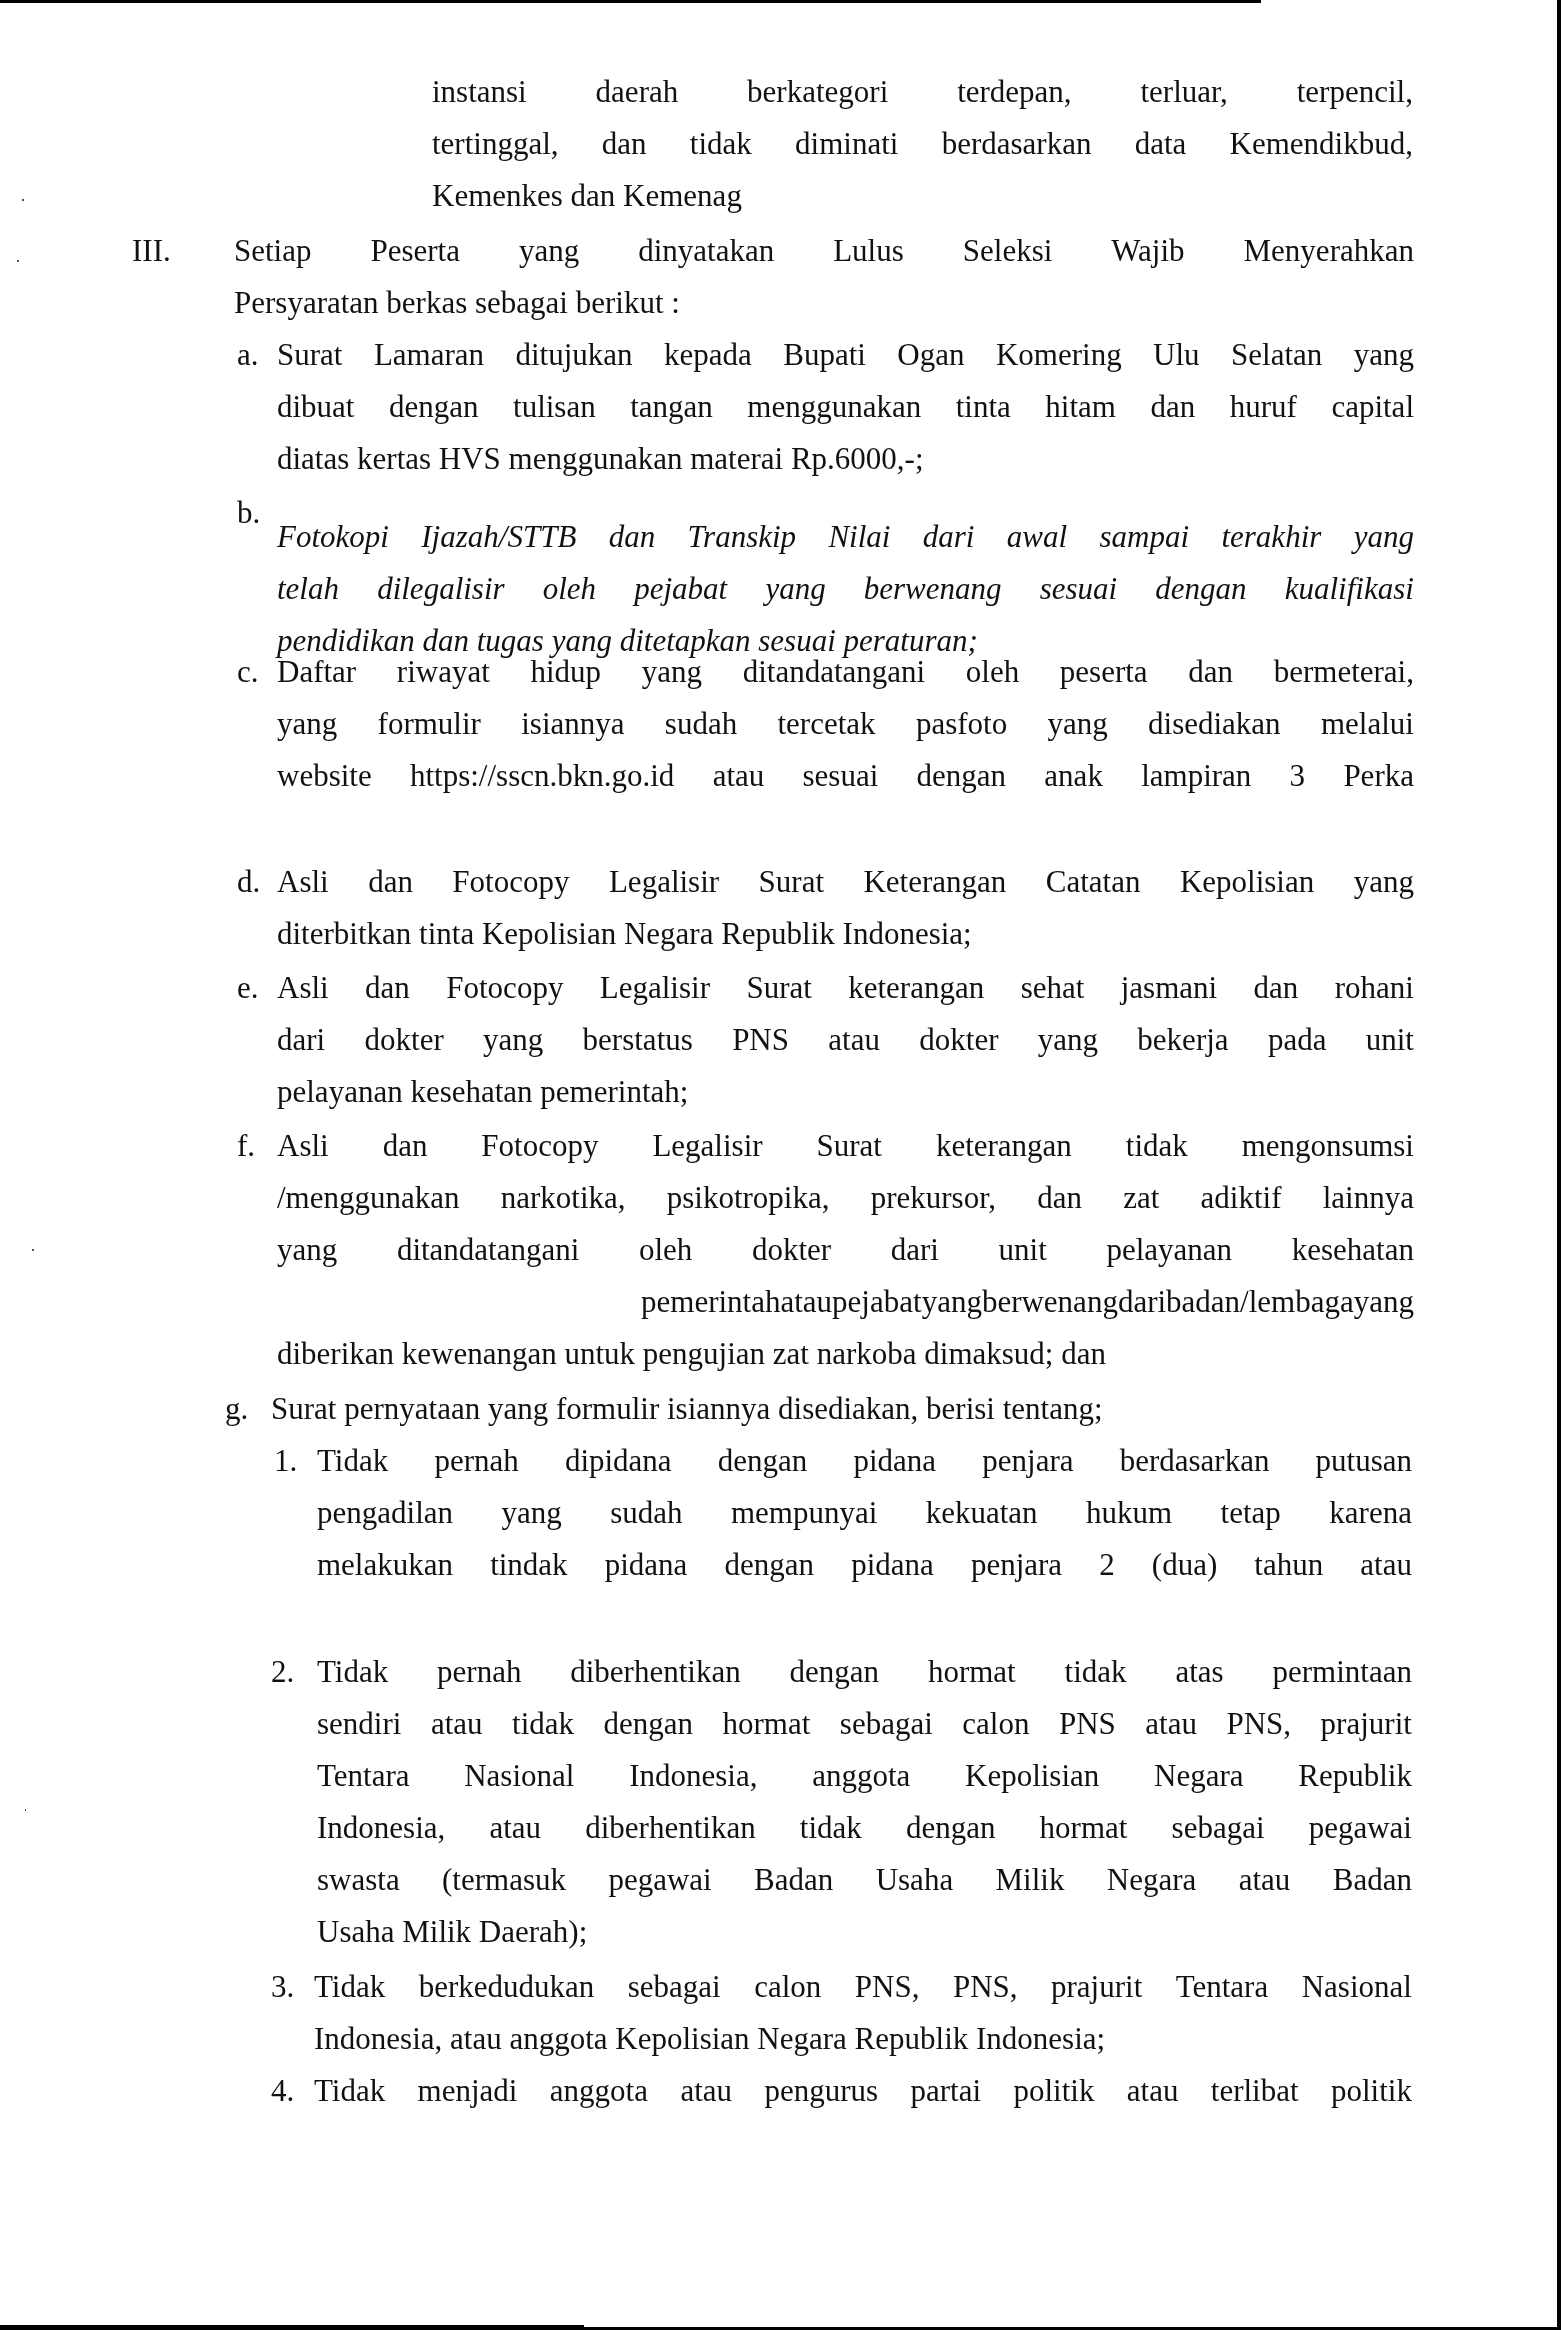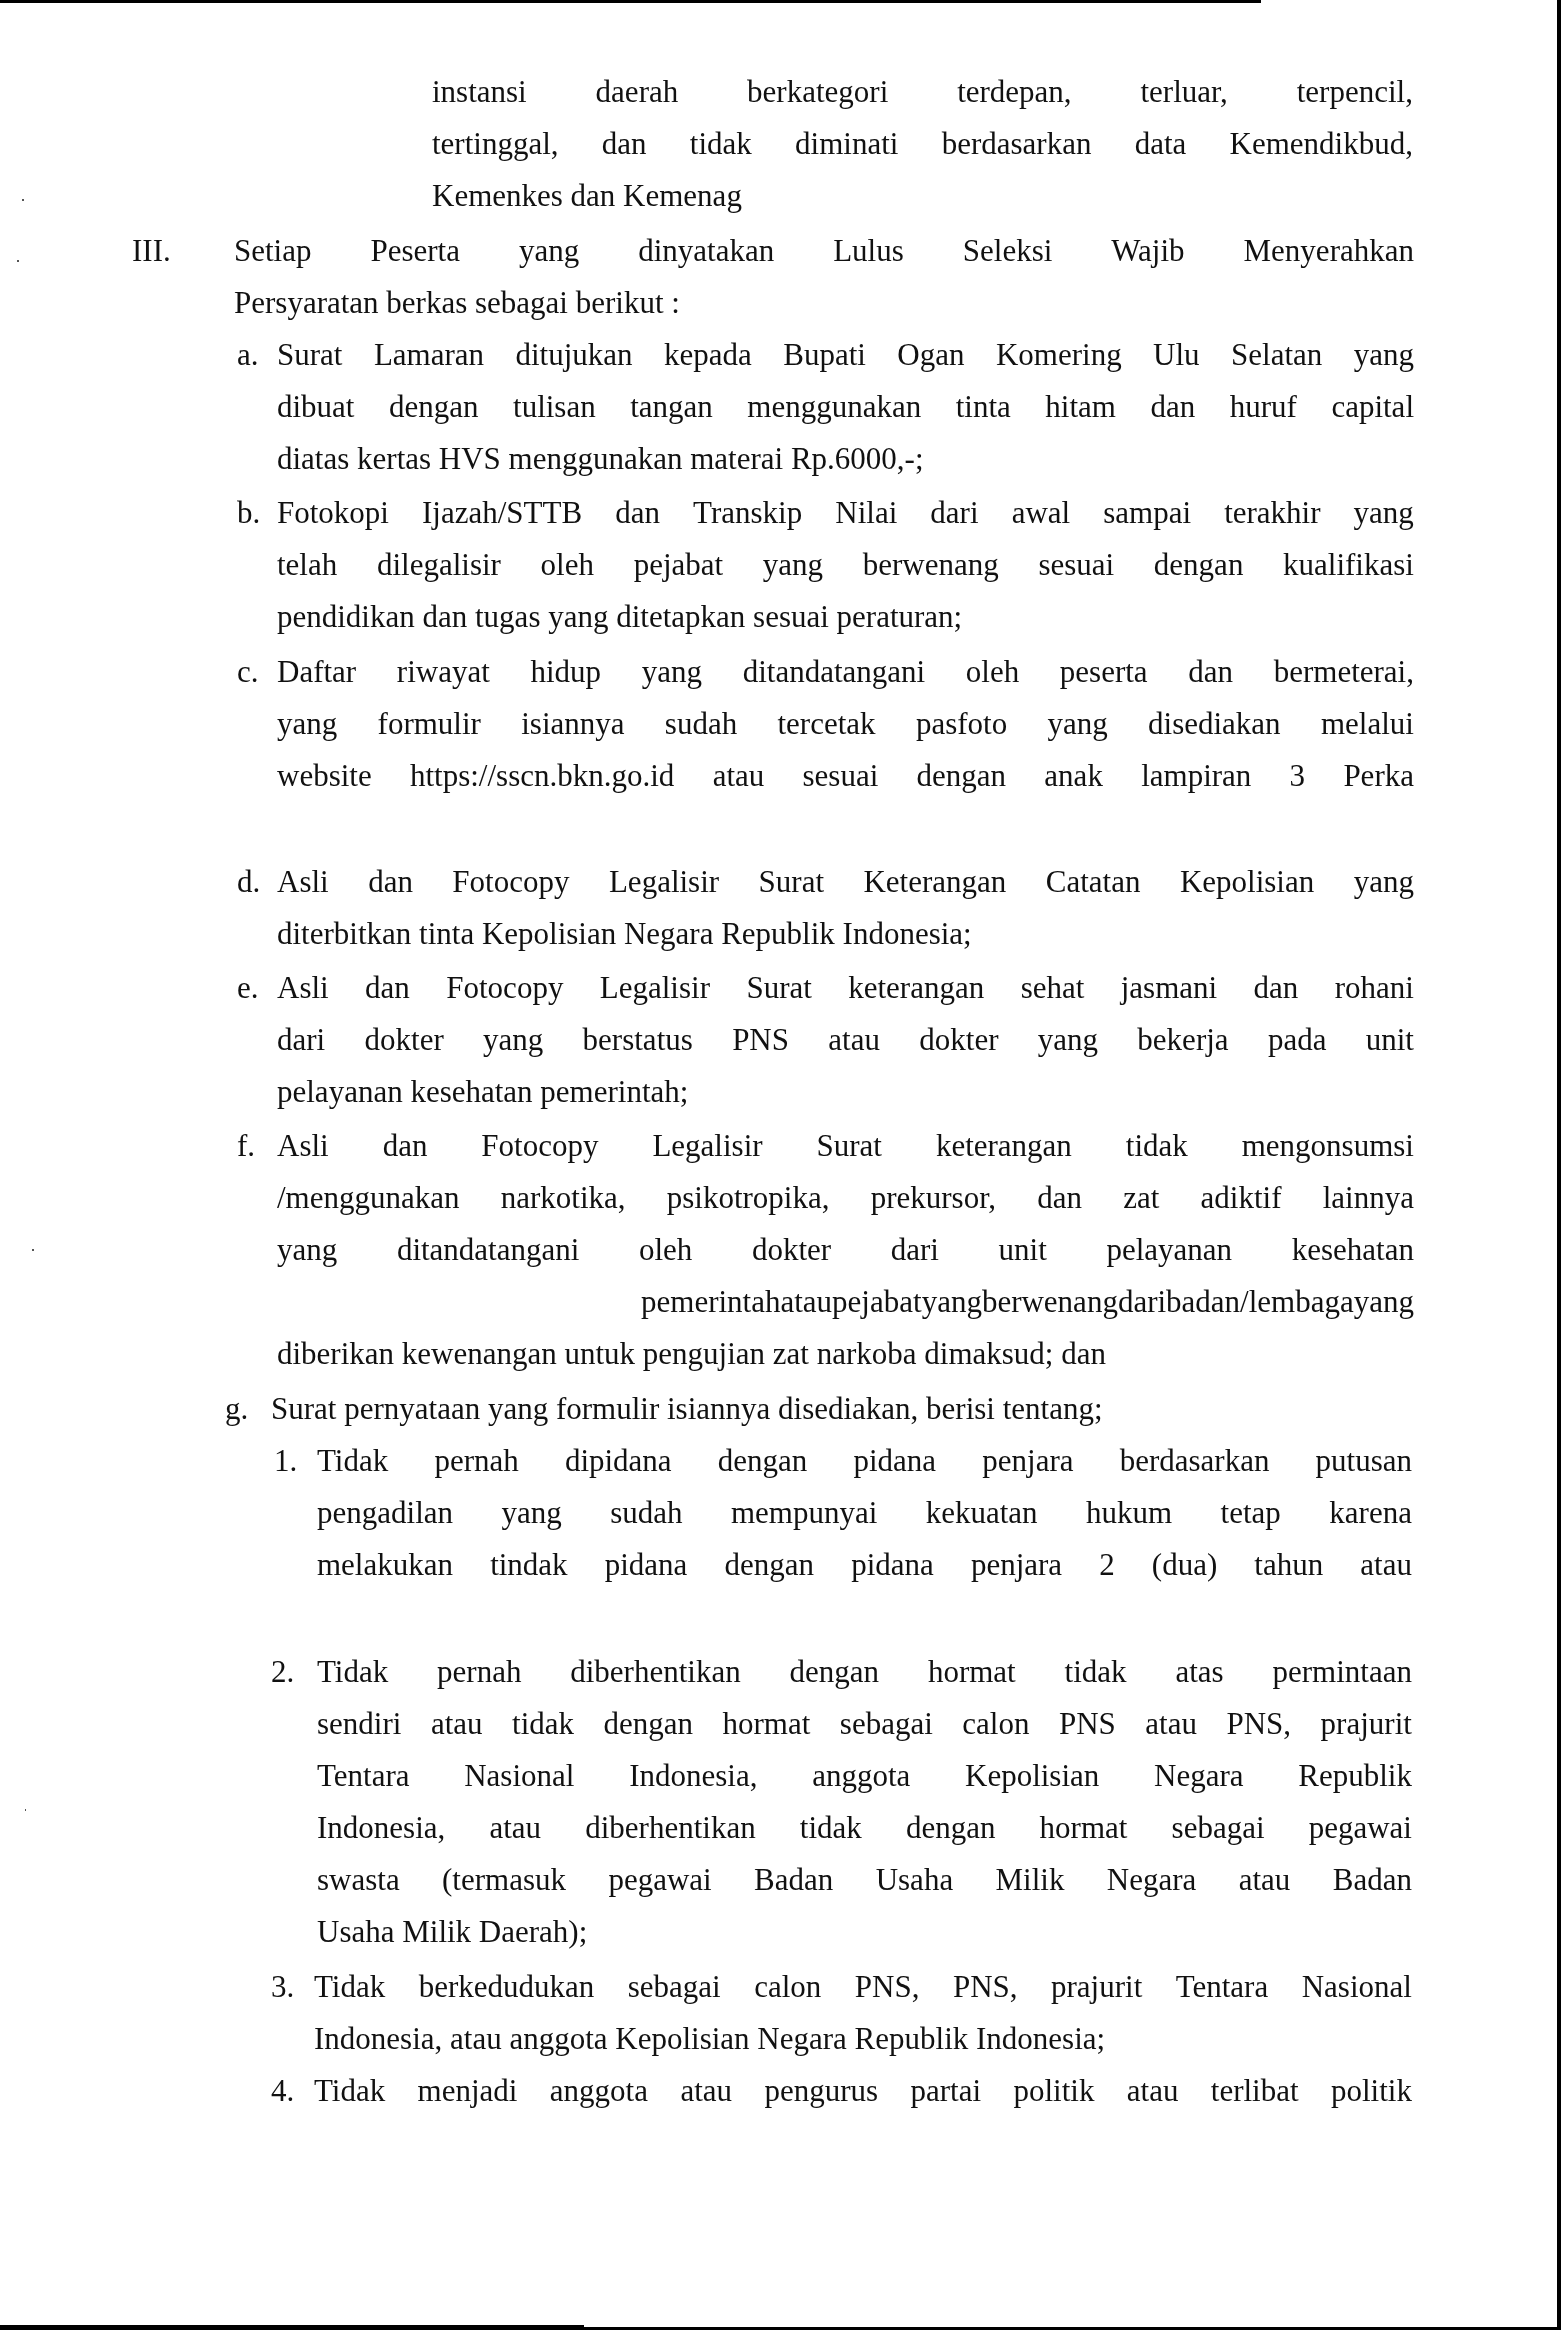--- a/index.html
+++ b/index.html
@@ -152,21 +152,21 @@
         <span>tinta</span>
         <span>hitam</span>
         <span>dan</span>
         <span>huruf</span>
         <span>capital</span>
       </span>
     <span class="line-left">diatas kertas HVS menggunakan materai Rp.6000,-;</span>
   </div>
 
   <span class="marker" style="left:237px; top:487px;">b.</span>
-  <div class="block" style="left:277px; top:487px; width:1137px;">
+  <div class="block" style="left:277px; top:511px; width:1137px;font-style:italic;">
     <span class="line-just" style="display: flex; justify-content: space-between;">
         <span>Fotokopi</span>
         <span>Ijazah/STTB</span>
         <span>dan</span>
         <span>Transkip</span>
         <span>Nilai</span>
         <span>dari</span>
         <span>awal</span>
         <span>sampai</span>
         <span>terakhir</span>

